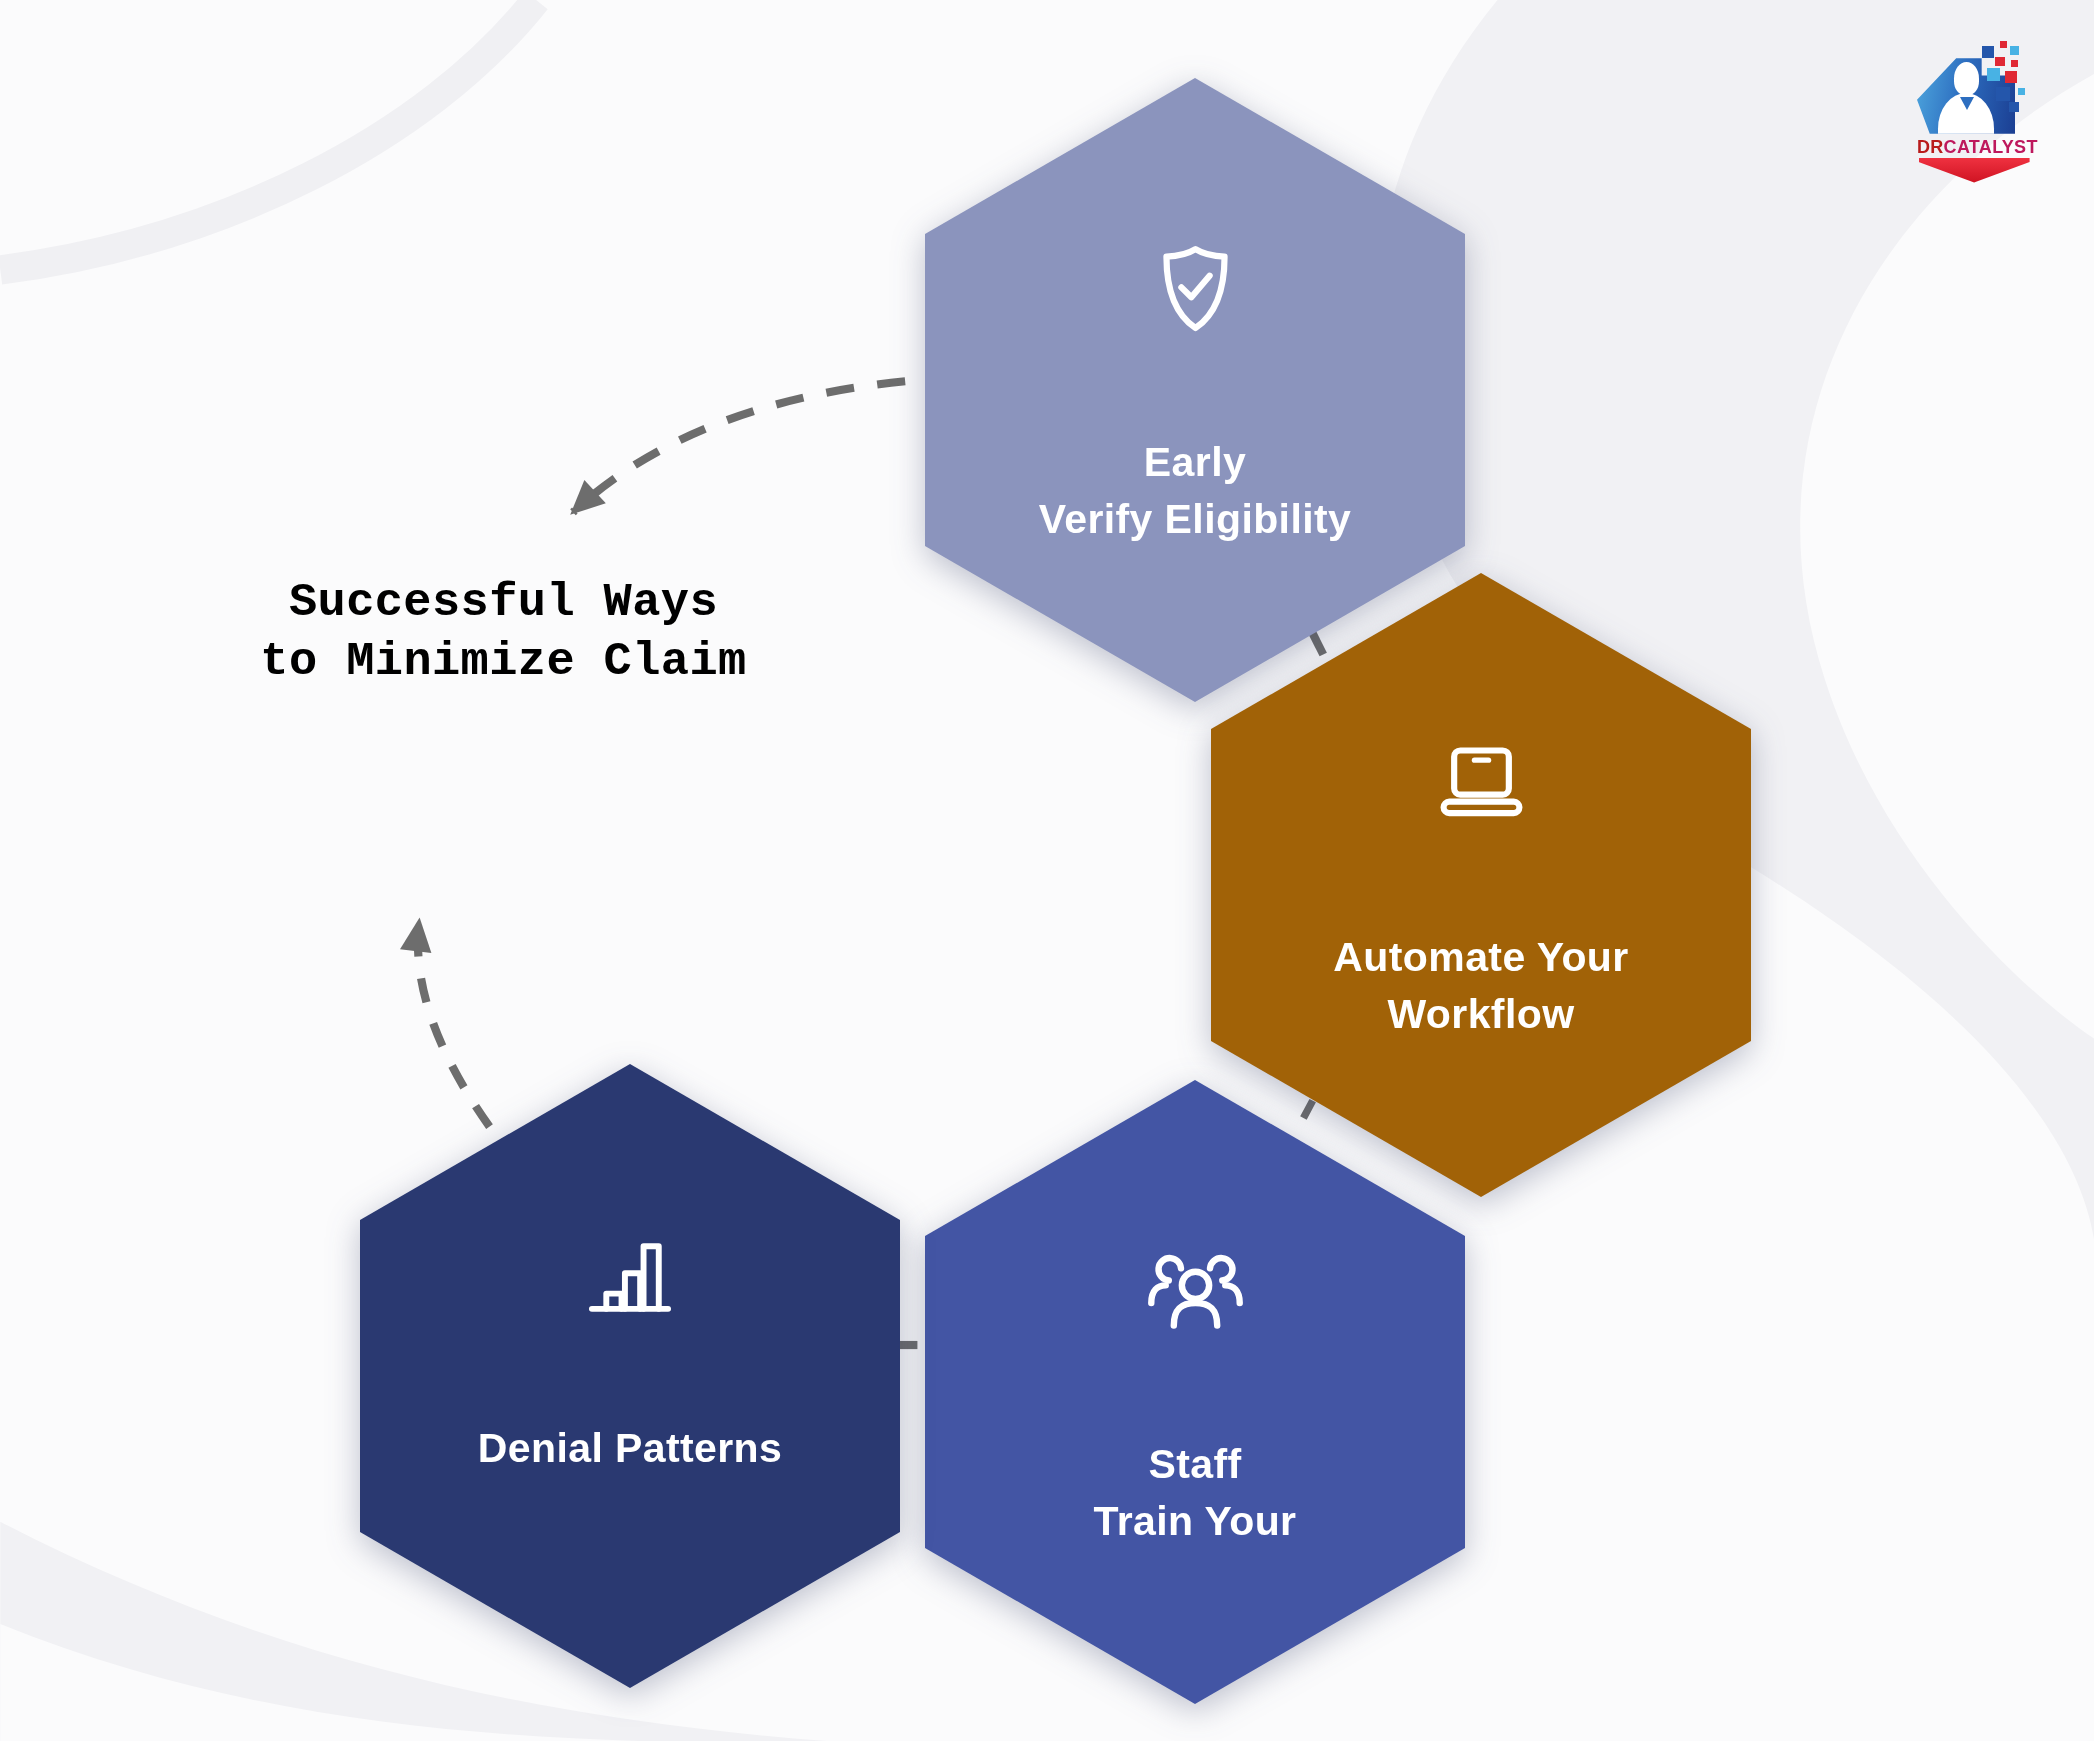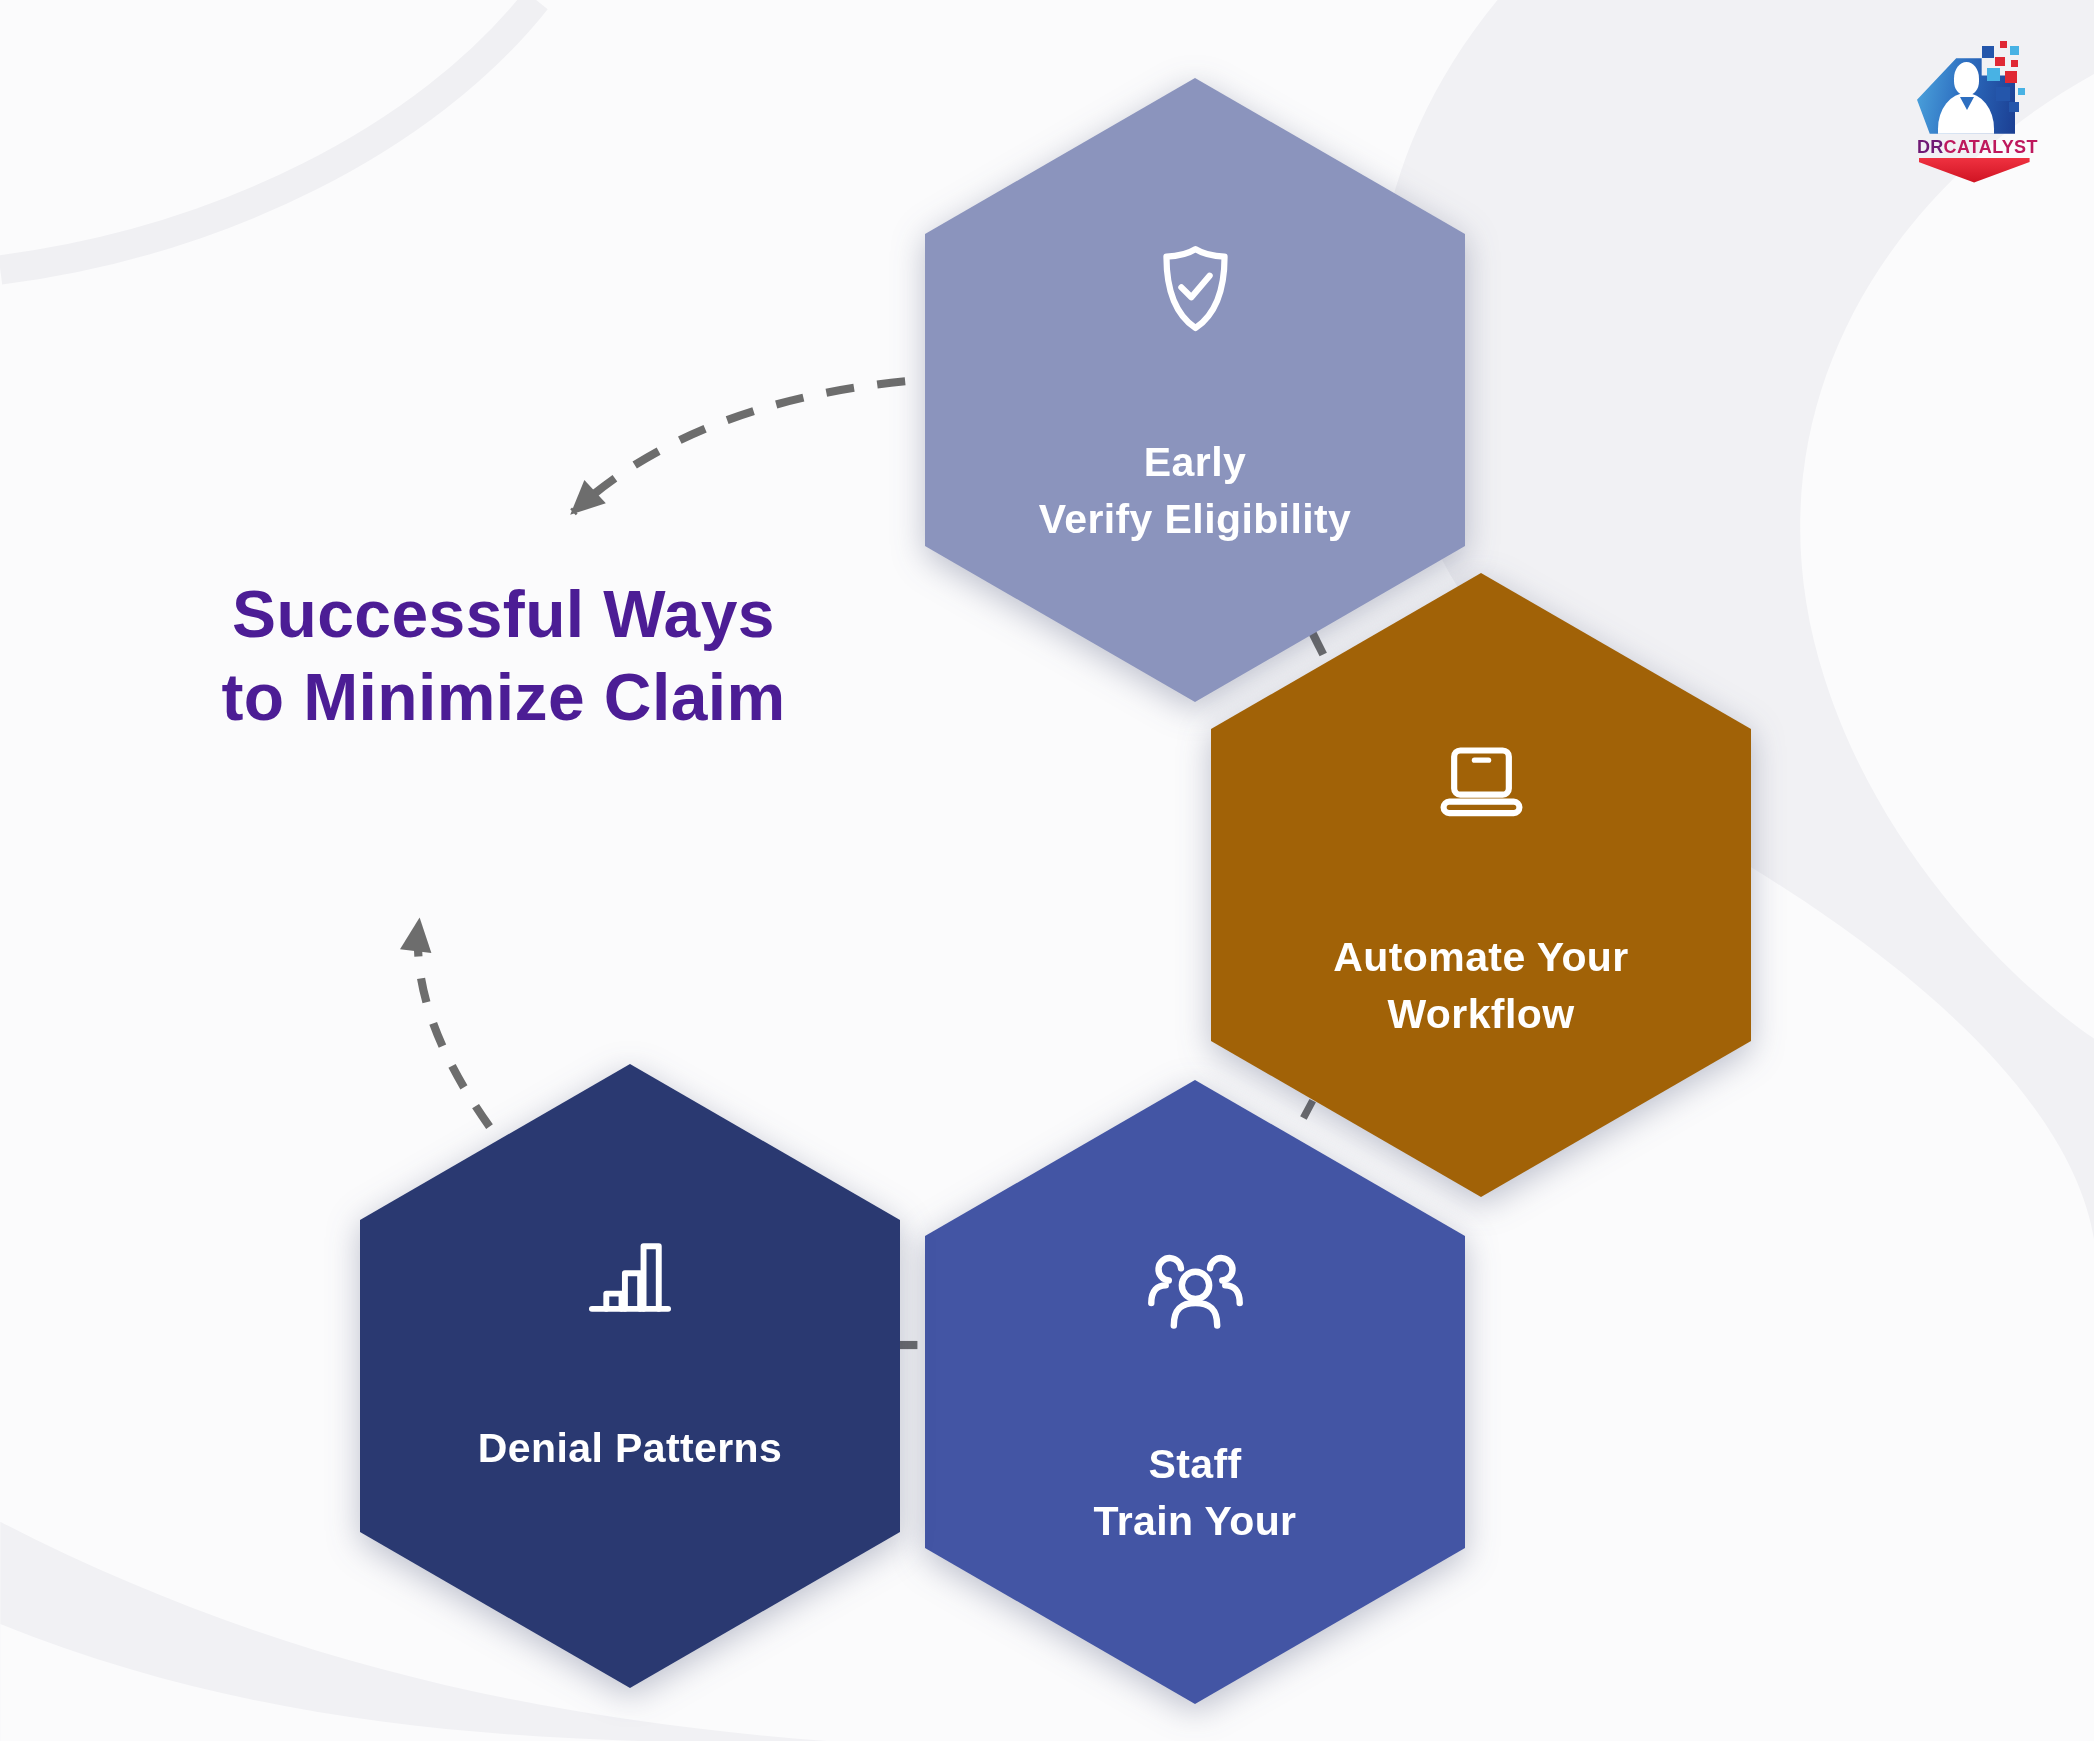--- a/index.html
+++ b/index.html
@@ -8,22 +8,22 @@
     background:#fbfbfc; font-family:"Liberation Sans", sans-serif;
   }
   .bg-waves, .fx-layer {
     position:absolute; left:0; top:0; width:2095px; height:1741px;
   }
   .fx-layer { pointer-events:none; }
 
   
   .title {
     position:absolute; left:123px; top:573px; width:761px;
-    text-align:center; font-size:66px; font-weight:bold;
-    color:#4c1d95; line-height:1.26; letter-spacing:0.4px;
+    text-align:center; font-size:47px; font-weight:bold;
+    color:#000000; line-height:1.26; letter-spacing:0.4px;font-family:Liberation Mono, monospace;
   }
   .title span { display:block; }
 
   
   .hex-wrap { position:absolute; width:540px; height:624px;
     filter:drop-shadow(0 8.2px 16.4px rgba(45,55,95,0.30)); }
   .hex {
     position:absolute; inset:0;
     clip-path:polygon(50% 0%, 100% 25%, 100% 75%, 50% 100%, 0% 75%, 0% 25%);
   }
@@ -47,21 +47,21 @@
   .doc-head { position:absolute; left:37px; top:8.2px; width:25px; height:33px;
     background:#ffffff; border-radius:50% 50% 42% 42%; }
   .doc-shoulders { position:absolute; left:21px; top:39px; width:56px; height:46px;
     background:#ffffff; border-radius:55% 55% 0 0 / 85% 85% 0 0; }
   .doc-collar { position:absolute; left:43px; top:43px; width:0; height:0;
     border-left:7.4px solid transparent; border-right:7.4px solid transparent;
     border-top:13px solid #2d6ec0; }
   .pix { position:absolute; }
   .logo-text { position:absolute; left:0; top:96px; width:115px; text-align:center;
     font-size:18px; font-weight:bold; letter-spacing:0.3px; white-space:nowrap; }
-  .brand-prefix { color:#701a75;margin-top:44px; }
+  .brand-prefix { color:#b91c1c;margin-top:44px; }
   .brand-suffix { color:#be185d; }
   .logo-arrow { position:absolute; left:1.6px; top:117px; width:111px; height:24.5px;
     background:linear-gradient(180deg,#ef3140,#cf1322);
     clip-path:polygon(0% 0%, 100% 0%, 100% 16%, 50% 100%, 0% 16%); }
 </style>
 </head>
 <body>
 
 <div class="canvas">
 

